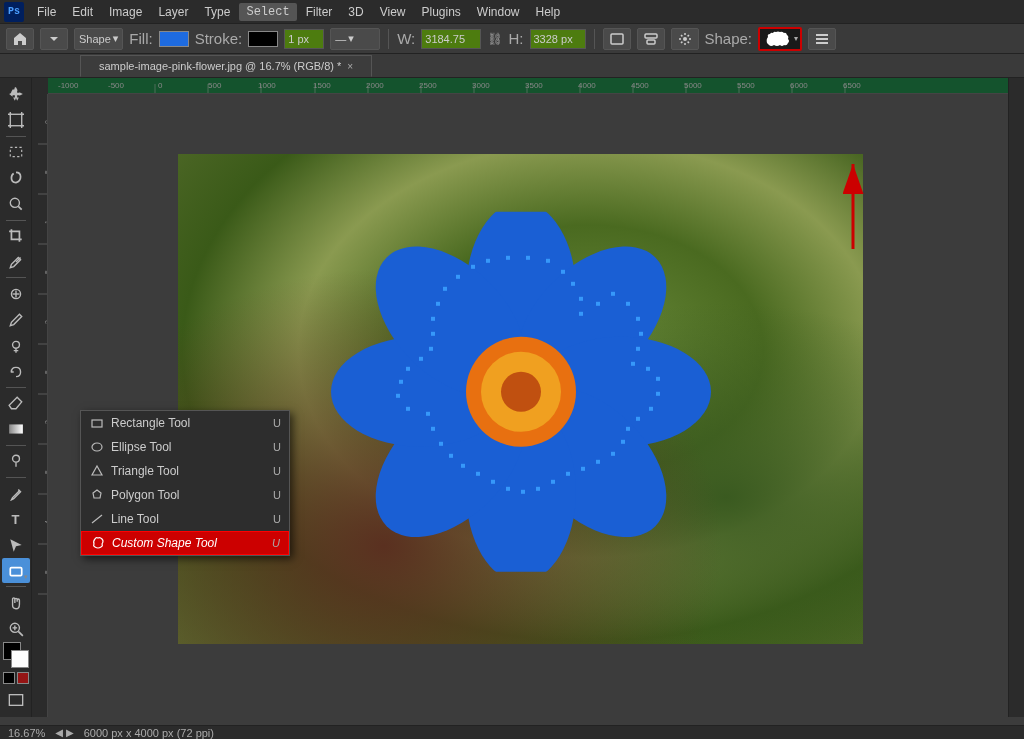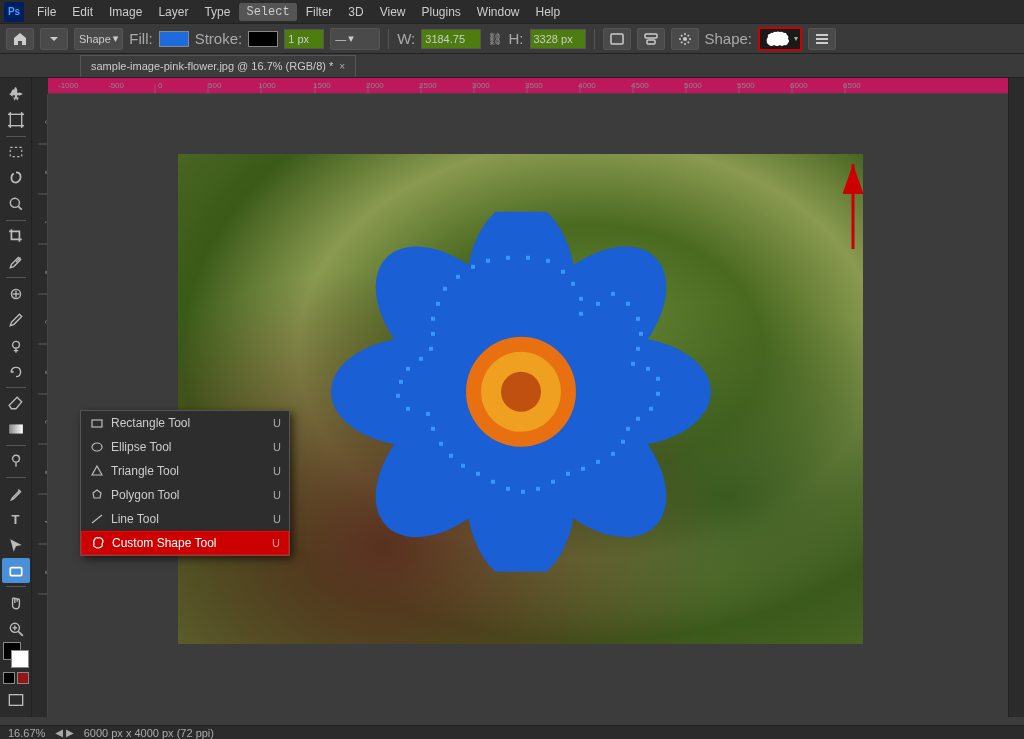--- a/index.html
+++ b/index.html
@@ -1,39 +1,39 @@
 <!DOCTYPE html>
 <html><head>
   <meta charset="utf-8">
   <style>
     * { margin: 0; padding: 0; box-sizing: border-box; }
     body { width: 1024px; height: 739px; background: #3c3c3c; font-family: 'Segoe UI', Arial, sans-serif; font-size: 12px; color: #ccc; overflow: hidden; position: relative; }
 
     
     #menu-bar { height: 24px; background: #2b2b2b; display: flex; align-items: center; padding: 0 4px; gap: 2px; border-bottom: 1px solid #222; }
-    .menu-logo { width: 20px; height: 20px; display: flex; align-items: center; justify-content: center; margin-right: 4px; }
+    .menu-logo { width: 20px; height: 20px; display: flex; align-items: center; justify-content: center; margin-right: 4px; font-family: Liberation Mono, monospace; }
     .menu-item { padding: 2px 7px; color: #ccc; cursor: pointer; font-size: 12px; border-radius: 2px; }
     .menu-item.active { background: #555; font-family: Liberation Mono, monospace; }
 
     
     #options-bar { height: 30px; background: #3a3a3a; display: flex; align-items: center; padding: 0 6px; gap: 6px; border-bottom: 1px solid #222; }
     .opt-btn { height: 22px; background: #4a4a4a; border: 1px solid #555; color: #ccc; padding: 0 6px; font-size: 11px; cursor: pointer; display: flex; align-items: center; gap: 3px; border-radius: 2px; }
     .opt-dropdown { display: flex; align-items: center; height: 22px; background: #4a4a4a; border: 1px solid #555; border-radius: 2px; padding: 0 4px; gap: 2px; color: #ccc; font-size: 11px; cursor: pointer; }
     .color-swatch-fill { width: 30px; height: 16px; background: #1e6be0; border: 1px solid #888; }
     .color-swatch-stroke { width: 30px; height: 16px; background: #000; border: 1px solid #888; }
     .opt-separator { width: 1px; height: 20px; background: #555; margin: 0 2px; }
     .opt-input { width: 60px; height: 20px; background: #4d7c0f; border: 1px solid #555; color: #ccc; font-size: 11px; padding: 0 3px; }
     .opt-label { font-size: 15px; color: #aaa; }
     .shape-preview-box { width: 44px; height: 24px; background: #1a1a1a; border: 2px solid #cc0000; border-radius: 2px; display: flex; align-items: center; justify-content: center; position: relative; }
     .shape-preview-box svg { width: 30px; height: 20px; }
     .shape-dropdown-arrow { font-size: 8px; color: #aaa; margin-left: 2px; }
 
     
     #tab-bar { height: 24px; background: #3a3a3a; display: flex; align-items: flex-end; padding-left: 80px; border-bottom: 1px solid #222; }
-    .tab { height: 22px; background: #4a4a4a; border: 1px solid #555; border-bottom: none; padding: 0 10px; display: flex; align-items: center; gap: 6px; color: #ccc; font-size: 11px; cursor: pointer; }
+    .tab { height: 22px; background: #4a4a4a; border: 1px solid #555; border-bottom: none; padding: 0 18px; display: flex; align-items: center; gap: 6px; color: #ccc; font-size: 11px; cursor: pointer; }
     .tab.active { background: #3c3c3c; border-bottom: 1px solid #3c3c3c; }
     .tab-close { font-size: 10px; color: #aaa; cursor: pointer; }
 
     
     #main { display: flex; height: calc(739px - 24px - 30px - 24px - 22px); }
 
     
     #left-toolbar { width: 32px; background: #2b2b2b; display: flex; flex-direction: column; align-items: center; padding: 4px 0; gap: 1px; border-right: 1px solid #222; position: relative; }
     .tool-btn { width: 28px; height: 26px; display: flex; align-items: center; justify-content: center; cursor: pointer; border-radius: 2px; color: #bbb; position: relative; }
     .tool-btn.active { background: #4a90d9; color: #fff; }
@@ -42,37 +42,37 @@
     .tool-corner { position: absolute; bottom: 2px; right: 2px; font-size: 7px; color: #888; }
 
     
     #status-bar { height: 14px; background: #2b2b2b; display: flex; align-items: center; padding: 0 8px; gap: 10px; border-top: 1px solid #222; font-size: 11px; color: #aaa; position: absolute; bottom: 0; left: 0; right: 0; }
     .status-nav { display: flex; align-items: center; gap: 3px; }
     .status-nav-btn { cursor: pointer; color: #aaa; font-size: 10px; }
 
     
     #canvas-area { flex: 1; background: #3c3c3c; position: relative; overflow: hidden; }
     #ruler-corner { position: absolute; top: 0; left: 0; width: 16px; height: 16px; background: #2b2b2b; z-index: 10; }
-    #ruler-top { position: absolute; top: 0; left: 16px; right: 0; height: 16px; background: #be185d; border-bottom: 1px solid #444; overflow: hidden; }
+    #ruler-top { position: absolute; top: 0; left: 16px; right: 0; height: 16px; background: #14532d; border-bottom: 1px solid #444; overflow: hidden; }
     #ruler-left { position: absolute; top: 16px; left: 0; width: 16px; bottom: 0; background: #2b2b2b; border-right: 1px solid #444; overflow: hidden; }
     #canvas-viewport { position: absolute; top: 16px; left: 16px; right: 0; bottom: 0; overflow: hidden; }
 
     
     #image-canvas { position: absolute; top: 60px; left: 130px; width: 685px; height: 490px; overflow: hidden; background: #888; }
     .flower-bg { position: absolute; top: 0; left: 0; width: 100%; height: 100%; background: radial-gradient(ellipse at 60% 40%, #6a8a3a 0%, #4a6a20 30%, #8a9a50 50%, #3a5a18 70%, #5a7030 100%); }
     .flower-bg::after { content: ''; position: absolute; top: 0; left: 0; width: 100%; height: 100%; background: radial-gradient(ellipse at 30% 80%, #5a3020 0%, transparent 50%), radial-gradient(ellipse at 80% 70%, #3a5a20 0%, transparent 40%); }
     .blue-flower { position: absolute; top: 50%; left: 50%; transform: translate(-50%, -52%); width: 380px; height: 360px; }
 
     
     #right-panel { width: 16px; background: #2b2b2b; border-left: 1px solid #222; }
 
     
     #tool-flyout { position: absolute; left: 32px; top: 316px; width: 210px; background: #2d2d2d; border: 1px solid #555; box-shadow: 3px 3px 8px rgba(0,0,0,0.6); z-index: 100; }
     .flyout-item { height: 24px; display: flex; align-items: center; padding: 0 8px; gap: 6px; cursor: pointer; color: #ccc; font-size: 12px; }
-    .flyout-item.highlighted { background: #cc0000; border: 1px solid #ff0000; color: #fff; }
+    .flyout-item.highlighted { background: #cc0000; border: 1px solid #ff0000; color: #fff; font-style: italic; }
     .flyout-shortcut { margin-left: auto; color: #aaa; font-size: 11px; }
     .flyout-icon { width: 16px; height: 16px; display: flex; align-items: center; justify-content: center; }
 
     
     #red-arrow-up { position: absolute; top: 55px; left: 780px; z-index: 50; pointer-events: none; }
 
     
     #red-arrow-left { position: absolute; top: 436px; left: 32px; z-index: 50; pointer-events: none; }
 
     

